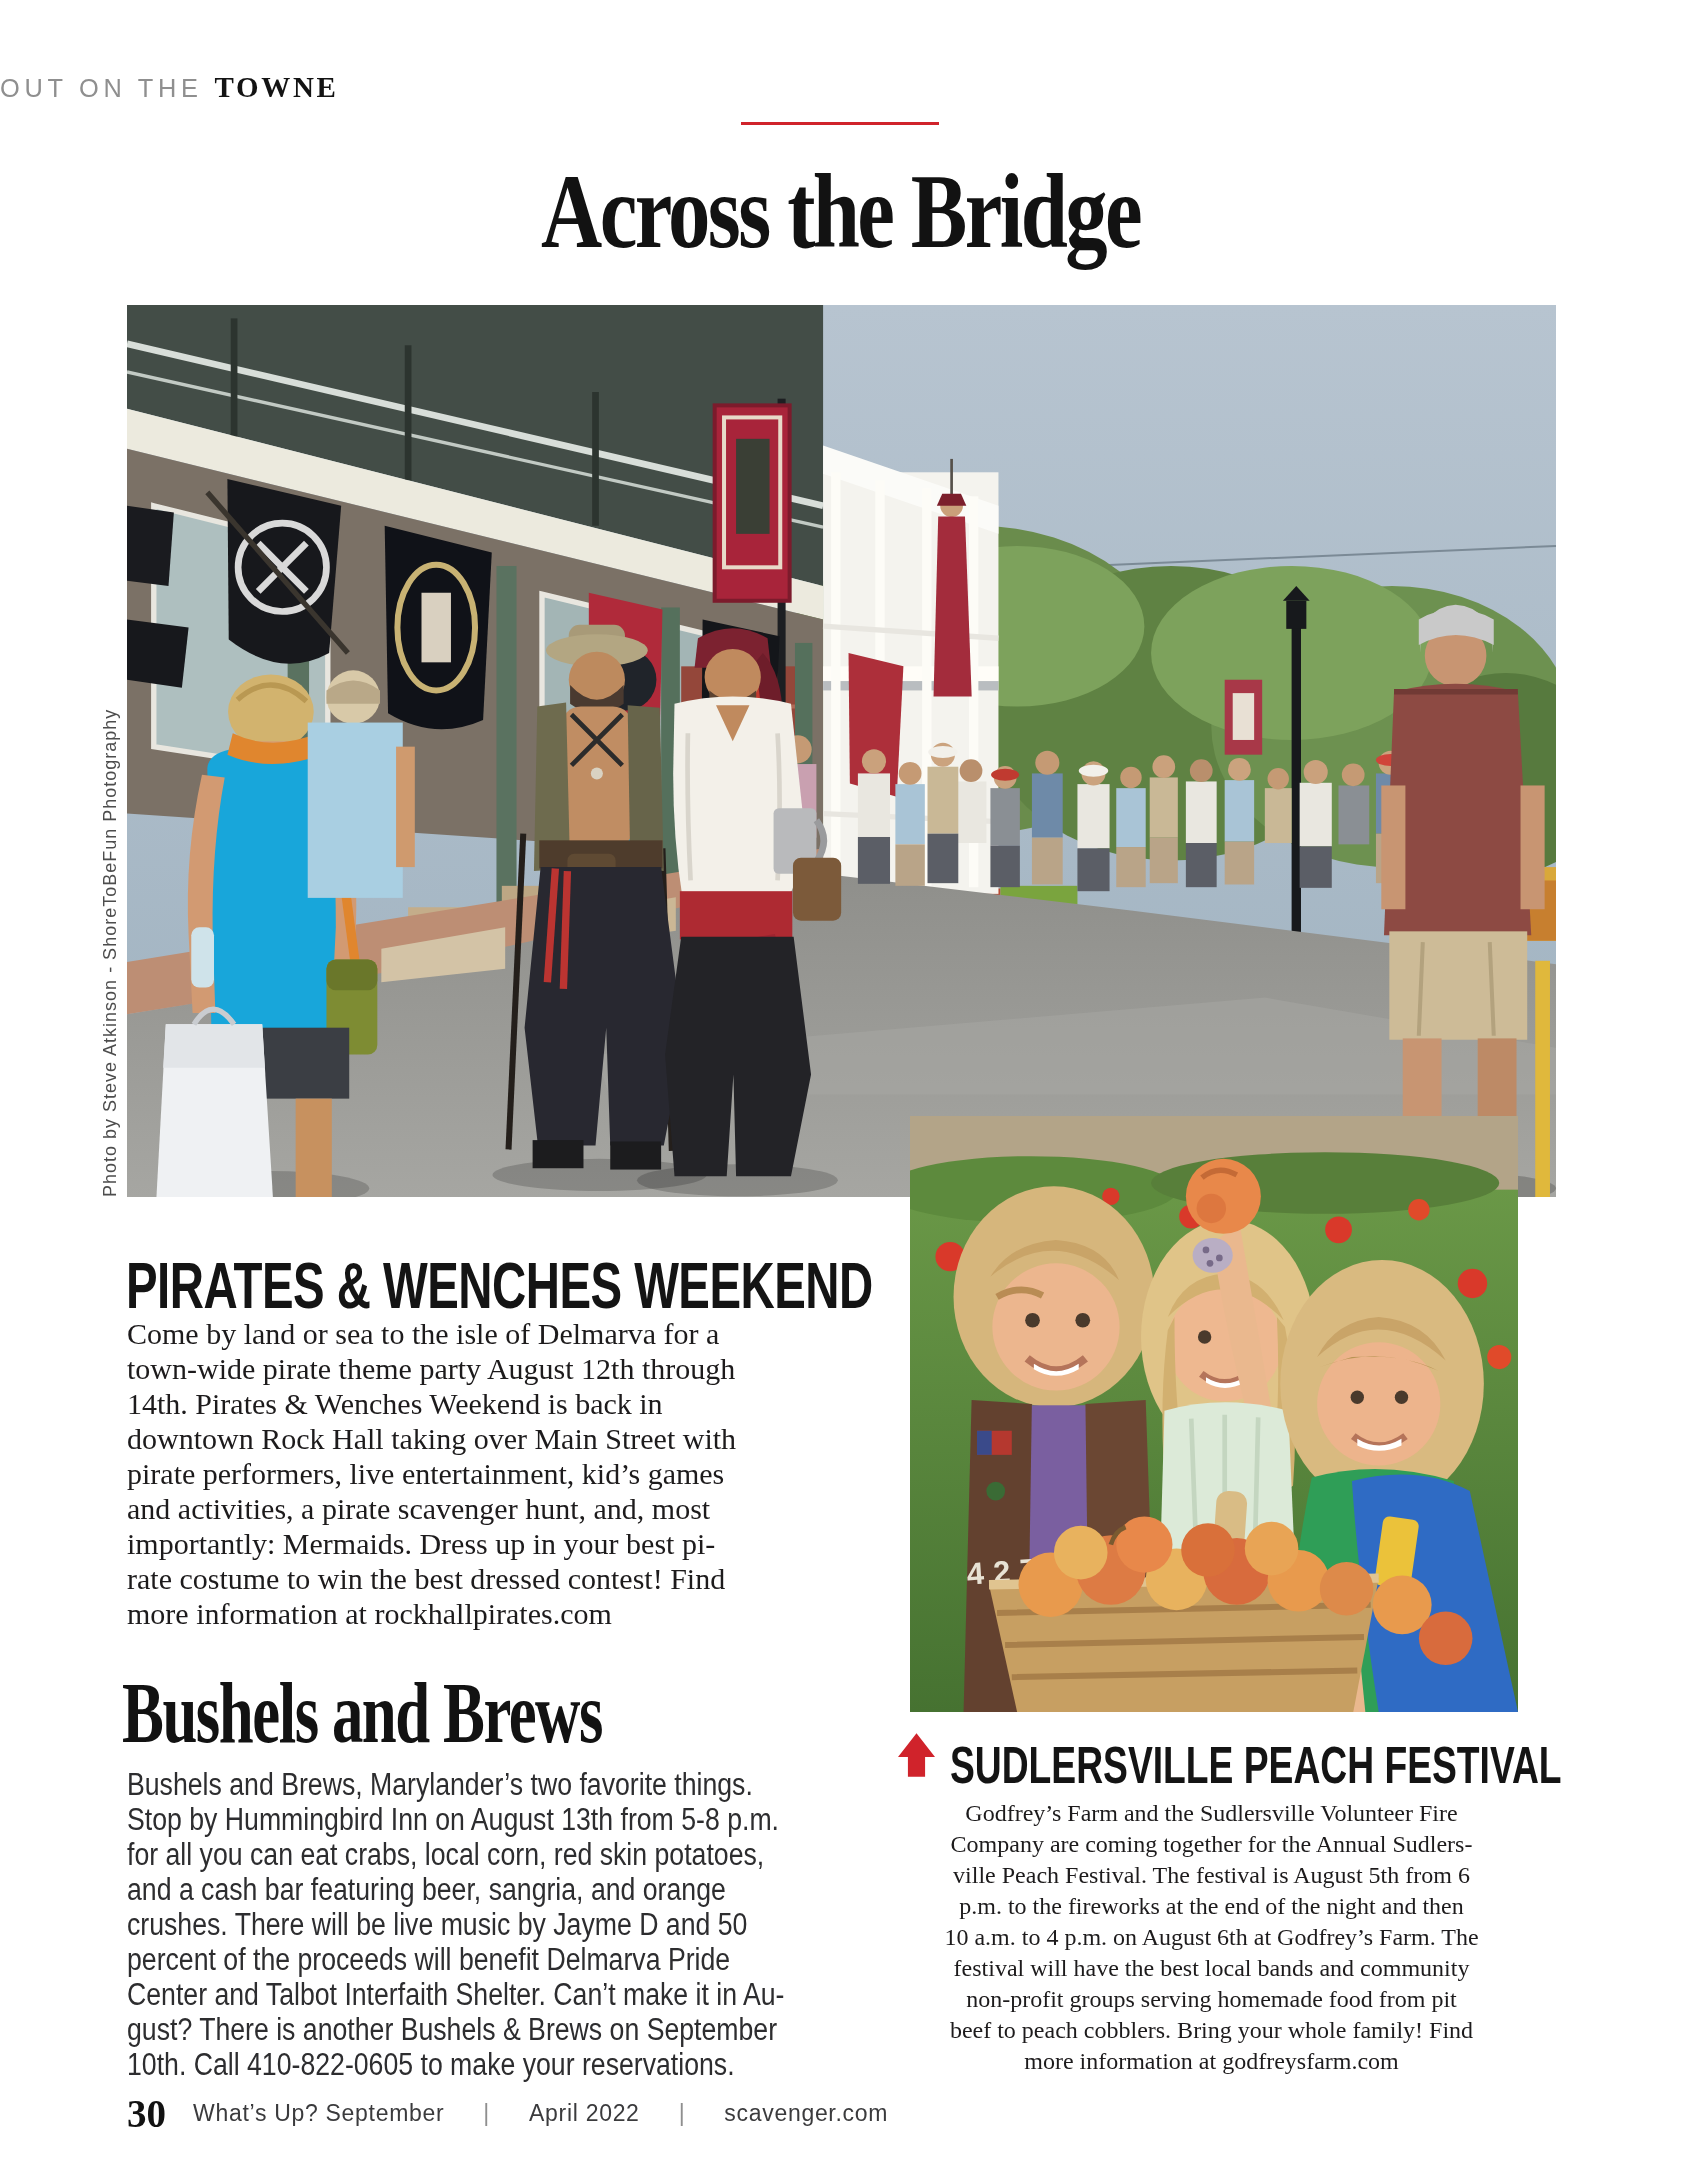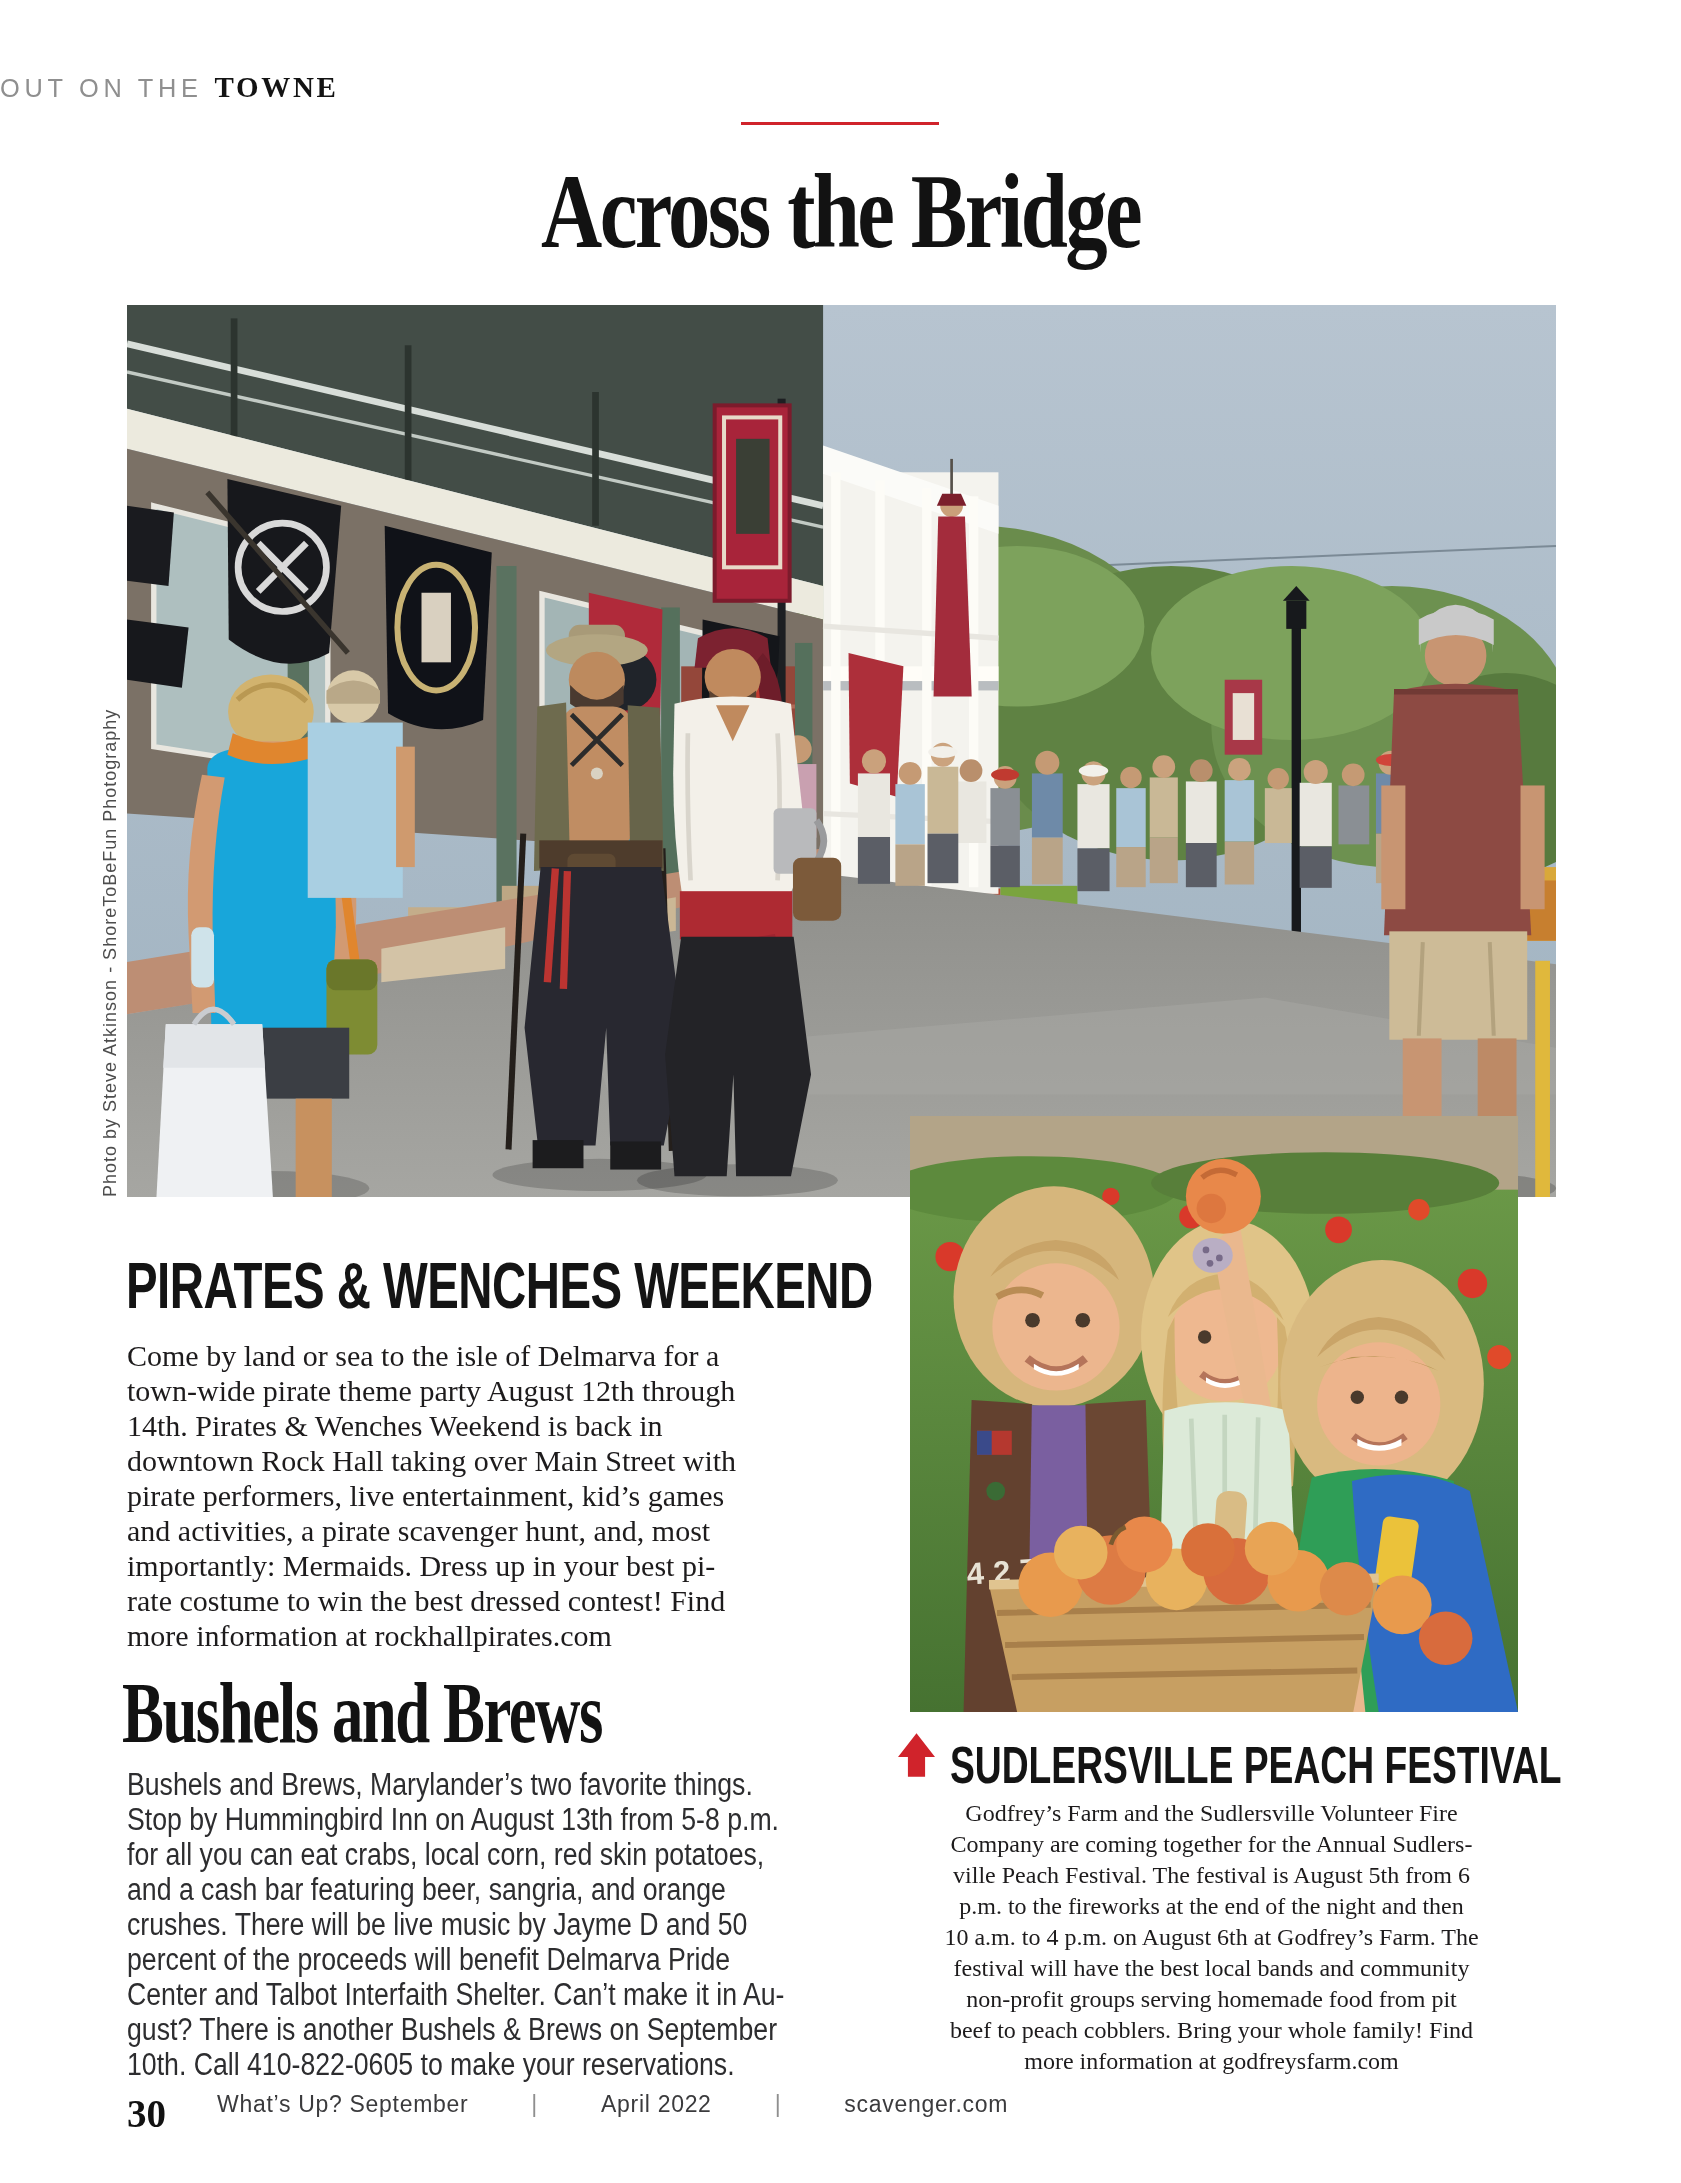--- a/index.html
+++ b/index.html
@@ -21,35 +21,35 @@
   .photo-peach{position:absolute;left:910px;top:1116px;width:608px;height:596px;}
   .photo-credit{position:absolute;left:100px;top:1197px;transform:rotate(-90deg);
           transform-origin:0 0;white-space:nowrap;font-size:18px;color:#4d4d4d;
           letter-spacing:1px;}
 
   
   .h-gothic{font-weight:700;white-space:nowrap;transform-origin:0 0;color:#141414;}
   .art1-h{position:absolute;left:126px;top:1249px;font-size:64px;letter-spacing:-0.7px;transform:scaleX(.74);}
   .art1-b{position:absolute;left:127px;top:1316px;width:776px;
           font-family:"Liberation Serif",serif;font-size:30px;line-height:35px;
-          color:#1d1b1c;white-space:pre-line;margin-top:22px;}
+          color:#1d1b1c;white-space:pre-line;}
   .art2-h{position:absolute;left:122px;top:1663px;font-family:"Liberation Serif",serif;
           font-weight:700;font-size:86px;letter-spacing:-2px;white-space:nowrap;
           transform:scaleX(.73);transform-origin:0 0;color:#121212;}
   .art2-b{position:absolute;left:127px;top:1767px;width:937px;font-size:31px;
           line-height:35px;color:#2d2d2f;white-space:pre-line;
           transform:scaleX(.86);transform-origin:0 0;}
   .art3-arrow{position:absolute;left:898px;top:1733px;width:37px;height:44px;}
   .art3-h{position:absolute;left:950px;top:1736px;font-size:51px;transform:scaleX(.73);}
   .art3-b{position:absolute;left:870px;top:1798px;width:683px;text-align:center;
           font-family:"Liberation Serif",serif;font-size:24px;line-height:31px;
           color:#1d1b1c;white-space:pre-line;}
 
   
-  .footer{position:absolute;left:127px;top:2091px;display:flex;align-items:flex-start;gap:24px;}
+  .footer{position:absolute;left:127px;top:2091px;display:flex;align-items:center;}
   .footer .pagenum{font-family:"Liberation Serif",serif;font-weight:700;font-size:39px;color:#121212;}
   .footer .tagline{font-size:23px;color:#3b3b3d;letter-spacing:0.7px;margin-left:27px;}
   .footer .sep{color:#8f8f8f;padding:0 12px;}
 </style>
 </head>
 <body>
 
 <div id="page">
 
   <div class="kicker"><span>OUT ON THE </span><span class="brand">TOWNE</span></div>

